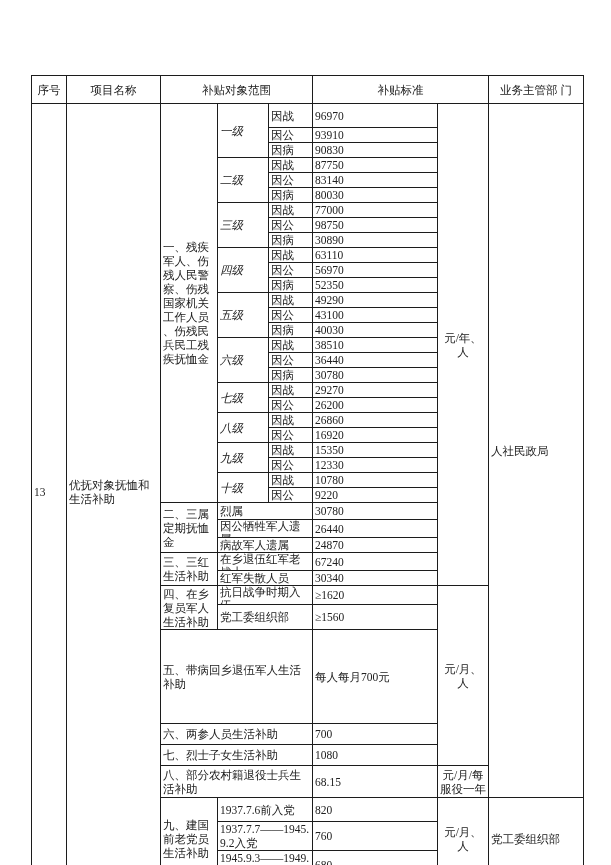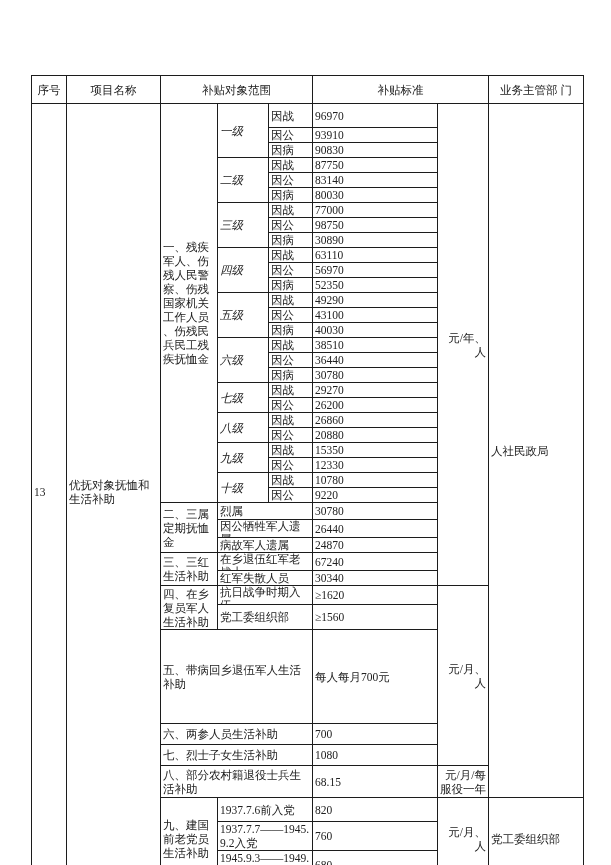--- a/index.html
+++ b/index.html
@@ -8,21 +8,21 @@
   table.grid{position:absolute;left:31px;top:75px;border-collapse:collapse;table-layout:fixed;}
   .grid td{border:1px solid #1c1c1c;vertical-align:middle;font-size:11.5px;line-height:14px;padding:0 2px;overflow:hidden;}
   .th{font-weight:normal;text-align:center;}
   .ct{text-align:left;}
   .sm{font-size:10.5px;line-height:12px;padding:0 3px;}
   .lvl{padding-left:4px;font-style:italic;}
   .cat{word-break:break-all;line-break:anywhere;line-height:15px;padding:0 3px;}
   .proj{line-height:16px;padding:0 4px;}
   .tgt{padding:0 3px;}
   .brk{word-break:break-all;line-break:anywhere;line-height:13px;}
-  .unit{text-align:right;word-break:break-all;line-break:anywhere;line-height:14px;padding:0 1px;}
+  .unit{text-align:center;word-break:break-all;line-break:anywhere;line-height:14px;padding:0 1px;}
   .clipbox{overflow:hidden;line-height:13px;}
   .std-pad{padding-right:30px;}
   tr.h28{height:28px}tr.h24r{height:24px}tr.h13{height:13px}tr.h17{height:17px}tr.h15{height:15px}
   tr.h12{height:12px}tr.h19{height:19px}tr.h25{height:25px}tr.h94{height:94px}tr.h21{height:21px}
   tr.h32{height:32px}tr.h24{height:24px}tr.h26{height:26px}
 </style>
 </head>
 <body>
 
 <div class="sheet">
@@ -145,21 +145,21 @@
           <td class="sm ct">26200</td>
         </tr>
 
 <tr class="h13">
           <td class="sm lvl" rowspan="2">八级</td>
           <td class="sm">因战</td>
           <td class="sm ct">26860</td>
         </tr>
 <tr class="h13">
           <td class="sm">因公</td>
-          <td class="sm ct">20880</td>
+          <td class="sm ct">16920</td>
         </tr>
 
 <tr class="h13">
           <td class="sm lvl" rowspan="2">九级</td>
           <td class="sm">因战</td>
           <td class="sm ct">15350</td>
         </tr>
 <tr class="h13">
           <td class="sm">因公</td>
           <td class="sm ct">12330</td>

